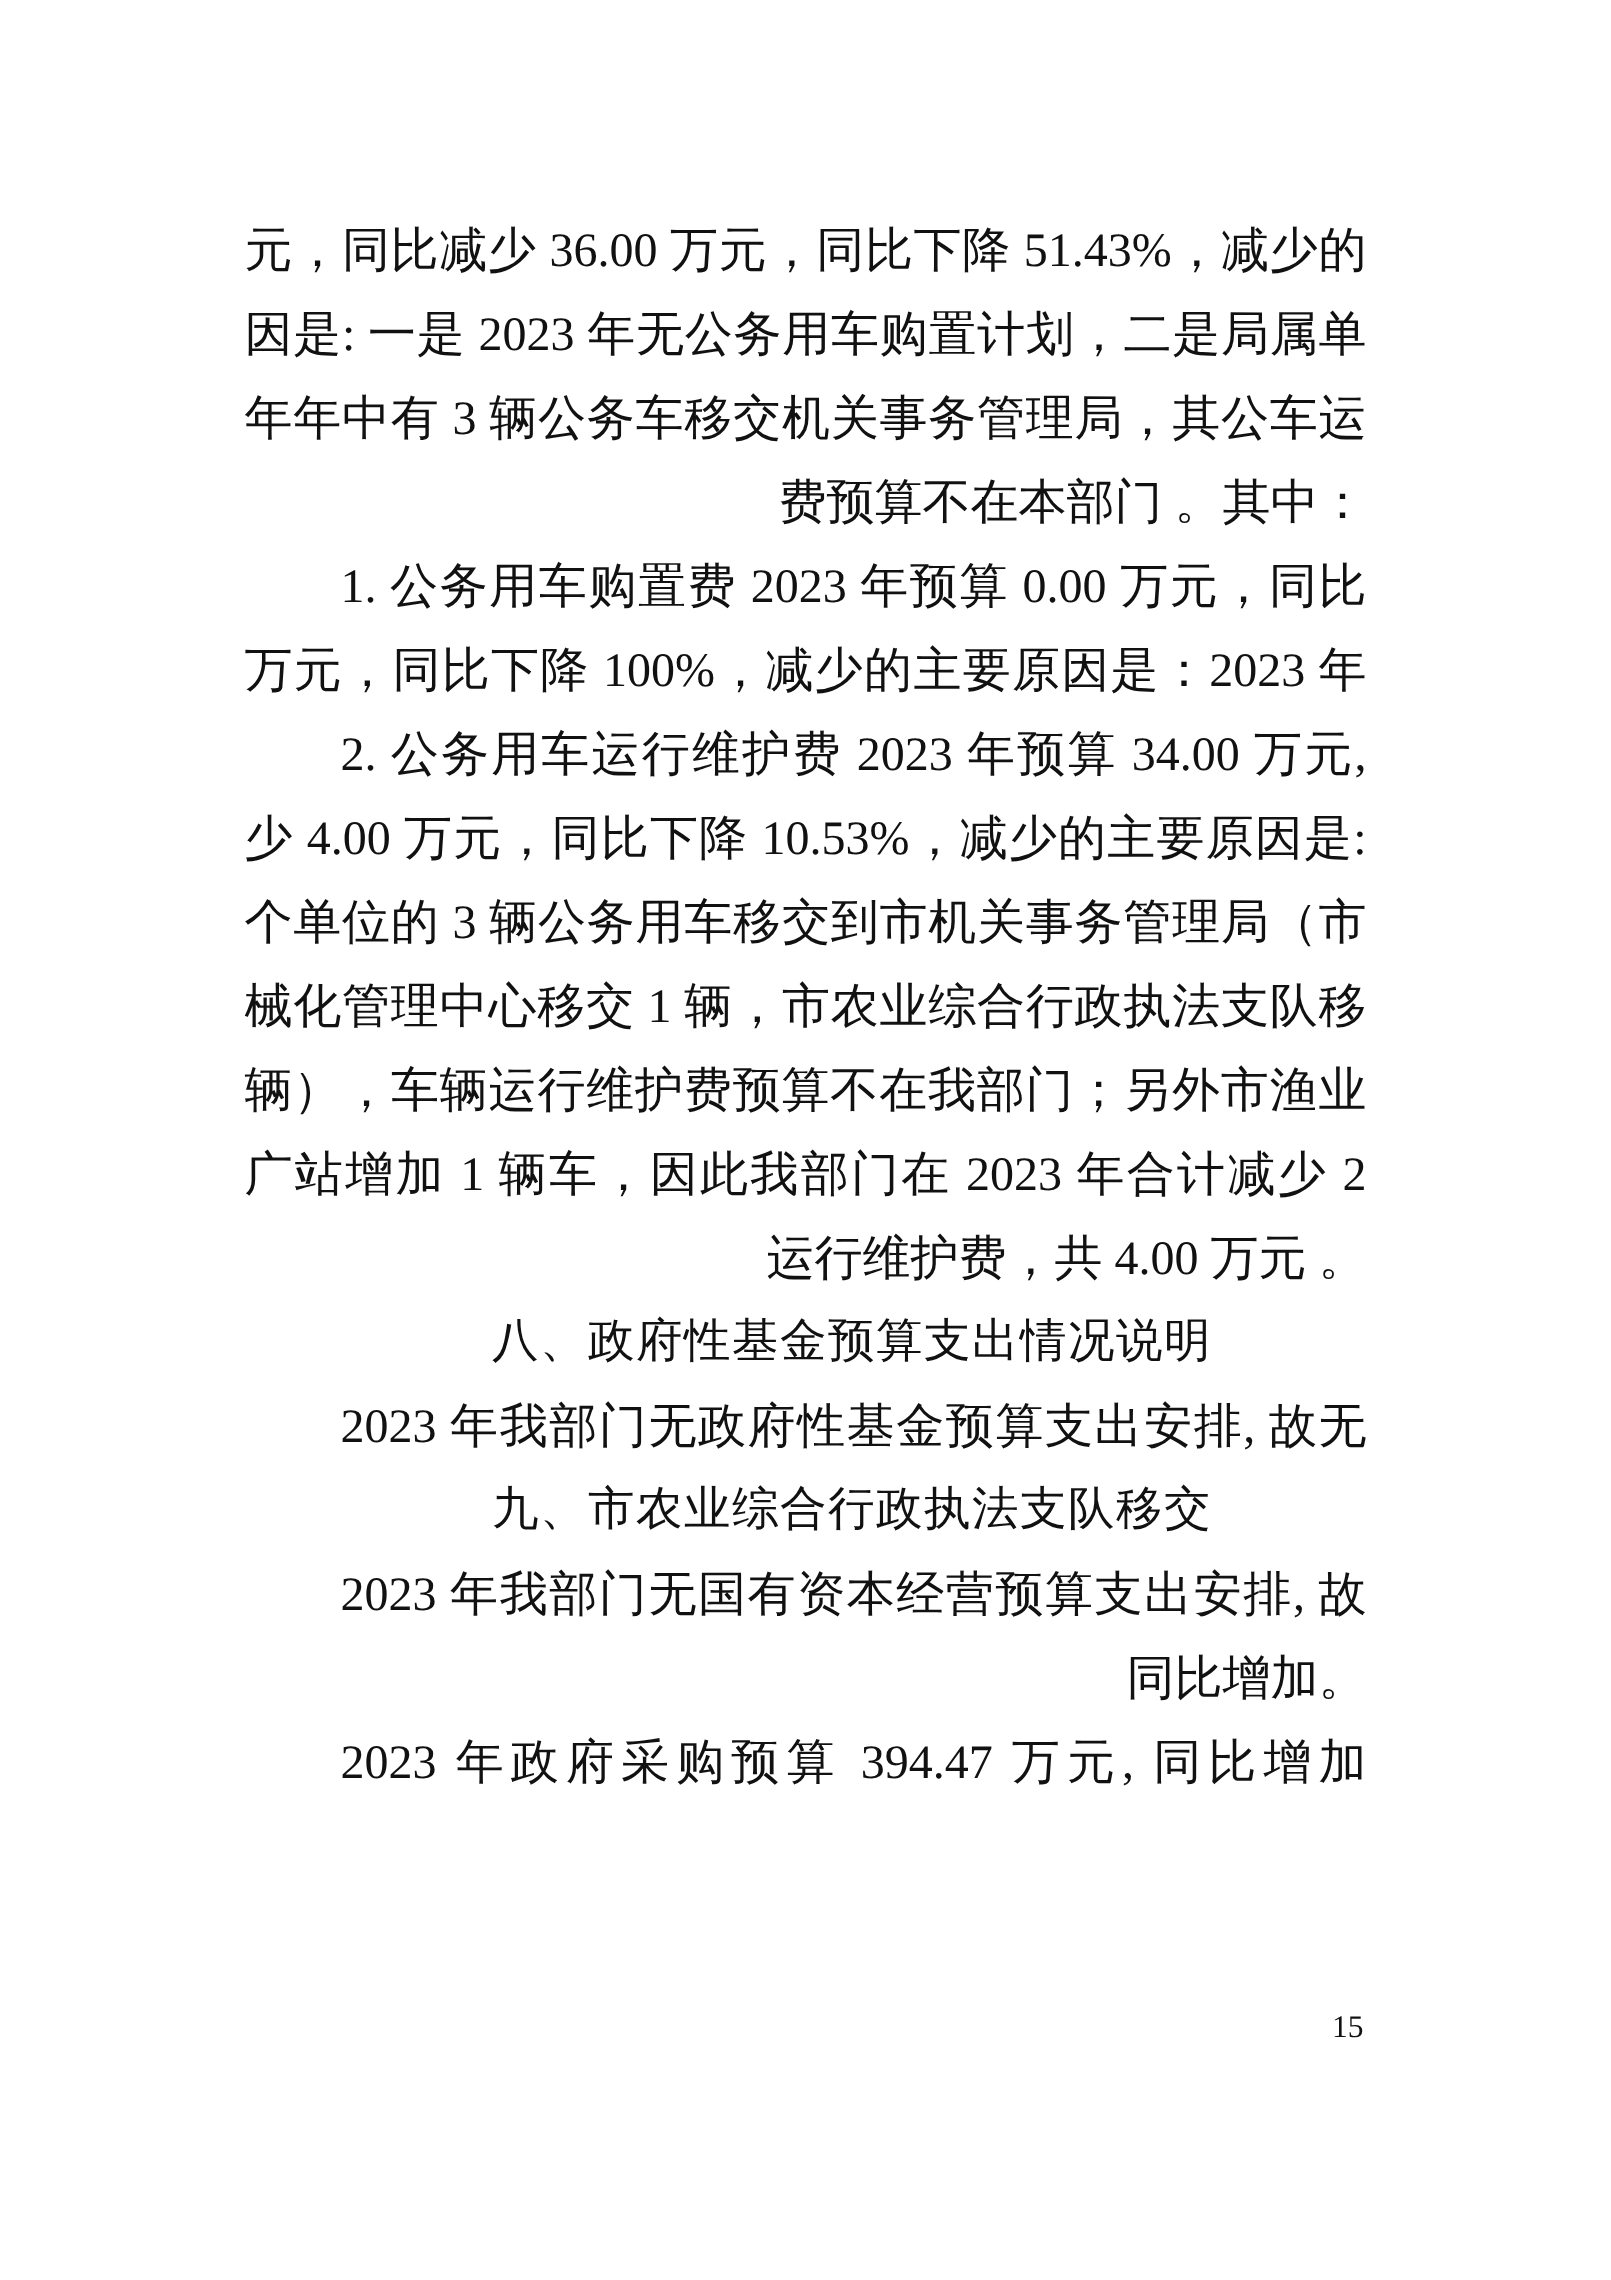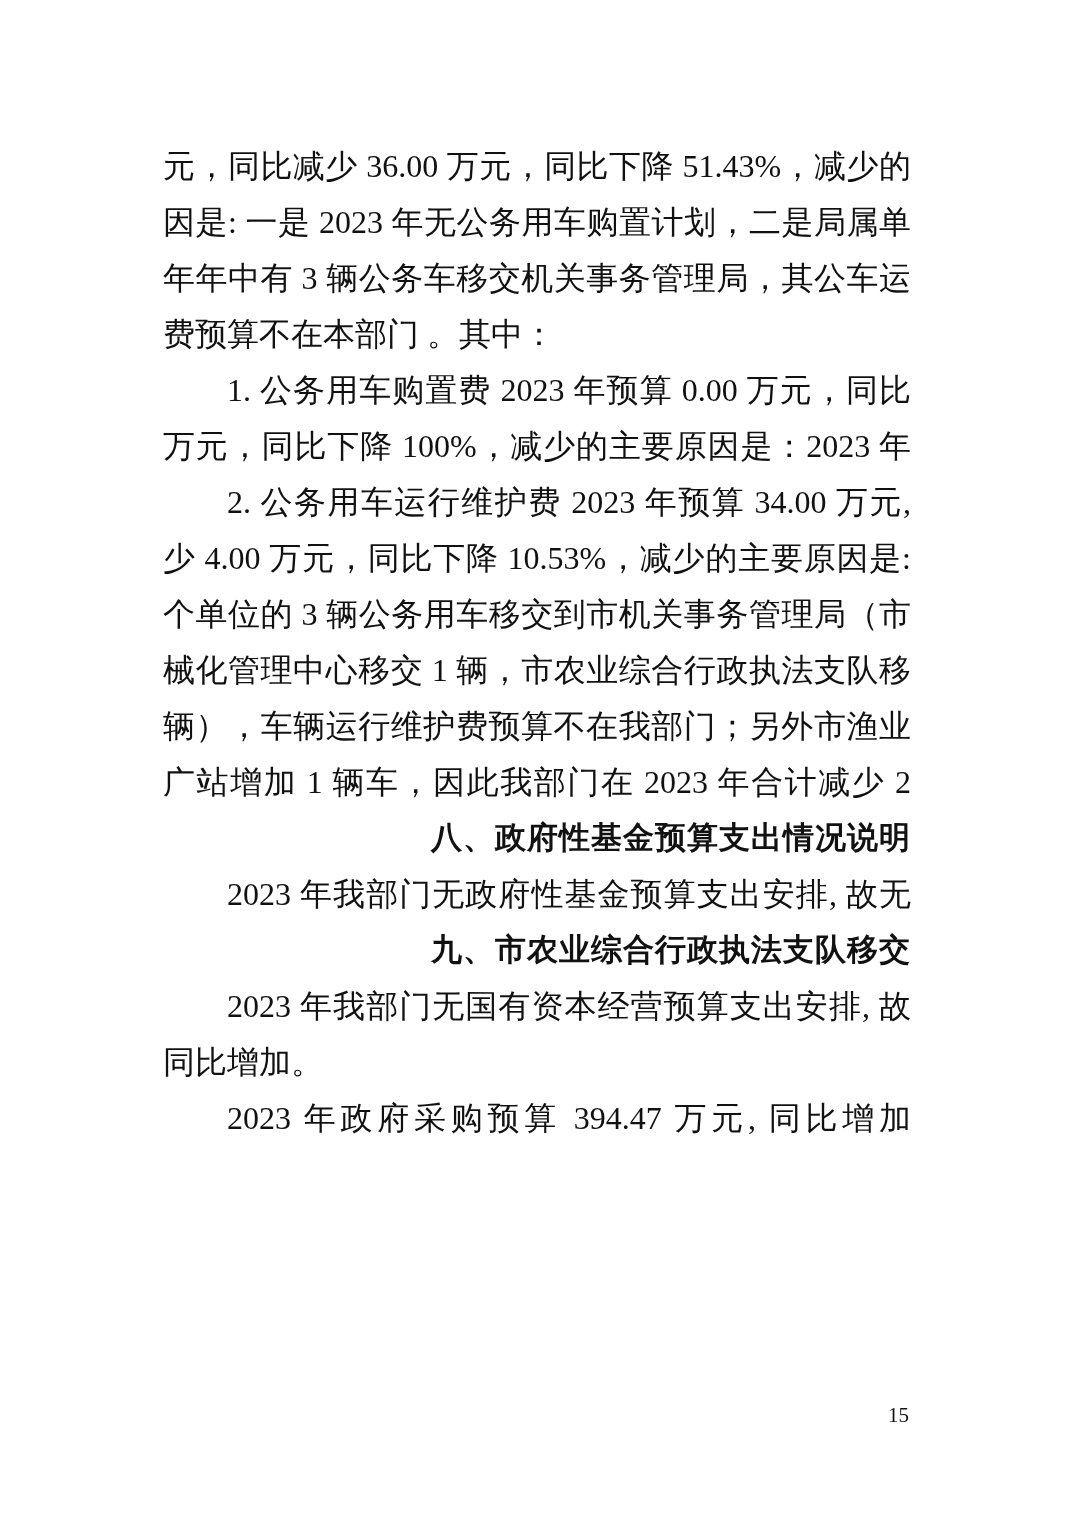--- a/index.html
+++ b/index.html
@@ -24,39 +24,39 @@
     line-height: 56px;
     font-size: 32px;
     font-family: "Liberation Serif", "DejaVu Serif", serif;
     color: #111111;
     text-align: justify;
     text-align-last: justify;
     overflow: hidden;
     white-space: normal;
   }
   .ln.end {
-    text-align: left;
+    text-align: right;
     text-align-last: auto;
   }
   .ln.ind {
     text-indent: 2em;
   }
   .ln.head {
     font-family: "Liberation Sans", "DejaVu Sans", sans-serif;
-    font-weight: 700;
+    font-weight: 400;
     font-size: 31px;
-    text-align: right;
+    text-align: center;
     text-align-last: auto;
     text-indent: 2em;
     letter-spacing: 1px;
   }
   .pagenum {
     position: absolute;
     left: 888px;
-    top: 1402px;
+    top: 1338px;
     font-size: 21px;
     line-height: 26px;
     font-family: "Liberation Serif", "DejaVu Serif", serif;
     color: #111111;
   }
 </style>
 </head>
 <body>
 
 <div class="page">
@@ -66,20 +66,21 @@
     <div class="ln">年年中有 3 辆公务车移交机关事务管理局，其公车运行维护</div>
     <div class="ln end">费预算不在本部门 。其中：</div>
     <div class="ln ind">1. 公务用车购置费 2023 年预算 0.00 万元，同比减少 32</div>
     <div class="ln">万元，同比下降 100%，减少的主要原因是：2023 年无公务</div>
     <div class="ln ind">2. 公务用车运行维护费 2023 年预算 34.00 万元,同比减</div>
     <div class="ln">少 4.00 万元，同比下降 10.53%，减少的主要原因是: 局属 2</div>
     <div class="ln">个单位的 3 辆公务用车移交到市机关事务管理局（市农业机</div>
     <div class="ln">械化管理中心移交 1 辆，市农业综合行政执法支队移交 2</div>
     <div class="ln">辆），车辆运行维护费预算不在我部门；另外市渔业技术推</div>
     <div class="ln">广站增加 1 辆车，因此我部门在 2023 年合计减少 2 辆车的</div>
+    <div class="ln end">运行维护费，共 4.00 万元 。</div>
     <div class="ln head">八、政府性基金预算支出情况说明</div>
     <div class="ln ind">2023 年我部门无政府性基金预算支出安排, 故无数据情</div>
     <div class="ln head">九、市农业综合行政执法支队移交</div>
     <div class="ln ind">2023 年我部门无国有资本经营预算支出安排, 故无数据</div>
     <div class="ln end">同比增加。</div>
     <div class="ln ind">2023 年政府采购预算 394.47 万元, 同比增加 189.90 万</div>
   </div>
   <div class="pagenum">15</div>
 </div>
 

